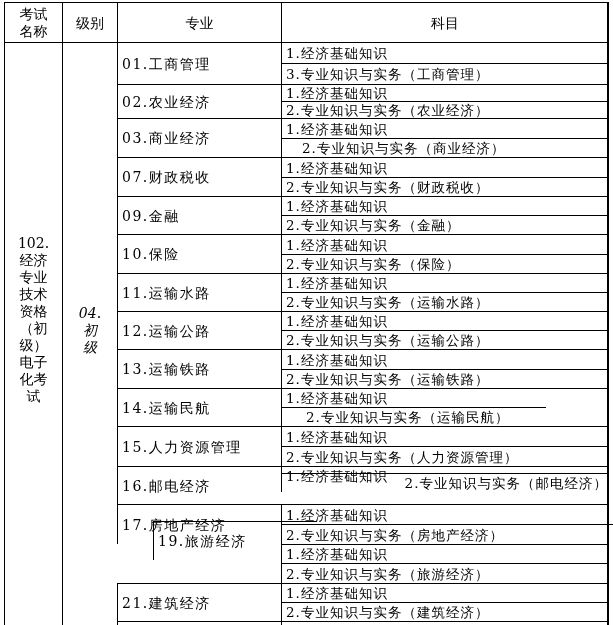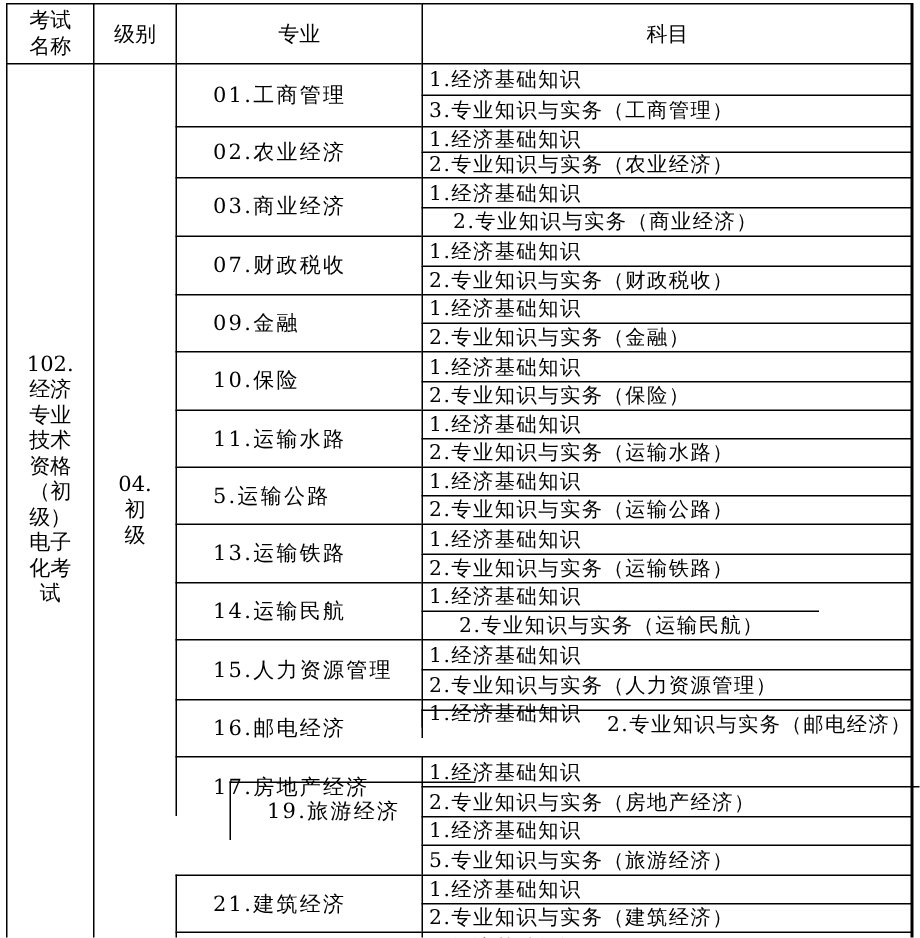--- a/index.html
+++ b/index.html
@@ -4,21 +4,21 @@
   <style>
     html, body { margin: 0; padding: 0; background: #ffffff; }
     body { width: 613px; height: 625px; overflow: hidden; position: relative;
            font-family: "DejaVu Serif", "Liberation Serif", serif; color: #000; }
     .tbl { position: absolute; left: 4px; top: 2px; width: 604px; height: 640px; }
     .cell { position: absolute; box-sizing: border-box; border-left: 1.5px solid #000;
             border-top: 1.5px solid #000; font-size: 13.5px; line-height: 16px; }
     .hdr { display: flex; align-items: center; justify-content: center; text-align: center; }
     .v-center { display: flex; align-items: center; }
     .subj { padding-left: 4px; white-space: nowrap; overflow: hidden; display: flex; align-items: center; letter-spacing: 1px; }
-    .major { padding-left: 24px; letter-spacing: 1.5px; font-size: 14px; }
+    .major { padding-left: 4px; letter-spacing: 1.5px; font-size: 14px; }
     .vert-text { text-align: center; font-size: 14px; line-height: 17px; padding-top: 0; }
     .right-border { position: absolute; top: 2px; left: 607px; width: 1.5px; height: 640px; background: #000; }
   </style>
 </head>
 <body>
 
 <div class="tbl" id="tbl">
 
   <div class="cell hdr" style="left:58px;top:0;width:55px;height:40px;font-size:14px;">
     <span>级别</span>
@@ -43,21 +43,21 @@
       <div>资格</div>
       <div>（初</div>
       <div>级）</div>
       <div>电子</div>
       <div>化考</div>
       <div>试</div>
     </div>
   </div>
 
   <div class="cell vert-text" style="left:58px;top:40px;width:55px;height:600px;">
-    <div style="position:absolute;top:272px;left:0;right:0;">
+    <div style="position:absolute;top:262px;left:0;right:0;font-style:italic;">
       <div>04.</div>
       <div>初</div>
       <div>级</div>
     </div>
   </div>
 
   <div id="rows-container">
       <div class="cell v-center major" style="left: 113px; top: 40px; width: 164px; height: 42px;">
         <span>01.工商管理</span>
       </div>
@@ -115,21 +115,21 @@
       <div class="cell v-center major" style="left: 113px; top: 271px; width: 164px; height: 38px;">
         <span>11.运输水路</span>
       </div>
       <div class="cell subj" style="left: 277px; top: 271px; width: 327px; height: 19px;">
         <span>1.经济基础知识</span>
       </div>
       <div class="cell subj" style="left: 277px; top: 290px; width: 327px; height: 19px;">
         <span>2.专业知识与实务（运输水路）</span>
       </div>
       <div class="cell v-center major" style="left: 113px; top: 309px; width: 164px; height: 38px;">
-        <span>5.运输公路</span>
+        <span>12.运输公路</span>
       </div>
       <div class="cell subj" style="left: 277px; top: 309px; width: 327px; height: 19px;">
         <span>1.经济基础知识</span>
       </div>
       <div class="cell subj" style="left: 277px; top: 328px; width: 327px; height: 19px;">
         <span>2.专业知识与实务（运输公路）</span>
       </div>
       <div class="cell v-center major" style="left: 113px; top: 347px; width: 164px; height: 39px;">
         <span>13.运输铁路</span>
       </div>
@@ -175,21 +175,21 @@
       <div class="cell subj" style="left: 277px; top: 522px; width: 367px; height: 20px;">
         <span>2.专业知识与实务（房地产经济）</span>
       </div>
       <div class="cell v-center major" style="left: 113px; top: 519px; width: 164px; height: 39px; margin-left: 36px;">
         <span>19.旅游经济</span>
       </div>
       <div class="cell subj" style="left: 277px; top: 542px; width: 327px; height: 19px;">
         <span>1.经济基础知识</span>
       </div>
       <div class="cell subj" style="left: 277px; top: 561px; width: 327px; height: 20px;">
-        <span>5.专业知识与实务（旅游经济）</span>
+        <span>2.专业知识与实务（旅游经济）</span>
       </div>
       <div class="cell v-center major" style="left: 113px; top: 581px; width: 164px; height: 38px;">
         <span>21.建筑经济</span>
       </div>
       <div class="cell subj" style="left: 277px; top: 581px; width: 327px; height: 19px;">
         <span>1.经济基础知识</span>
       </div>
       <div class="cell subj" style="left: 277px; top: 600px; width: 327px; height: 19px;">
         <span>2.专业知识与实务（建筑经济）</span>
       </div>

